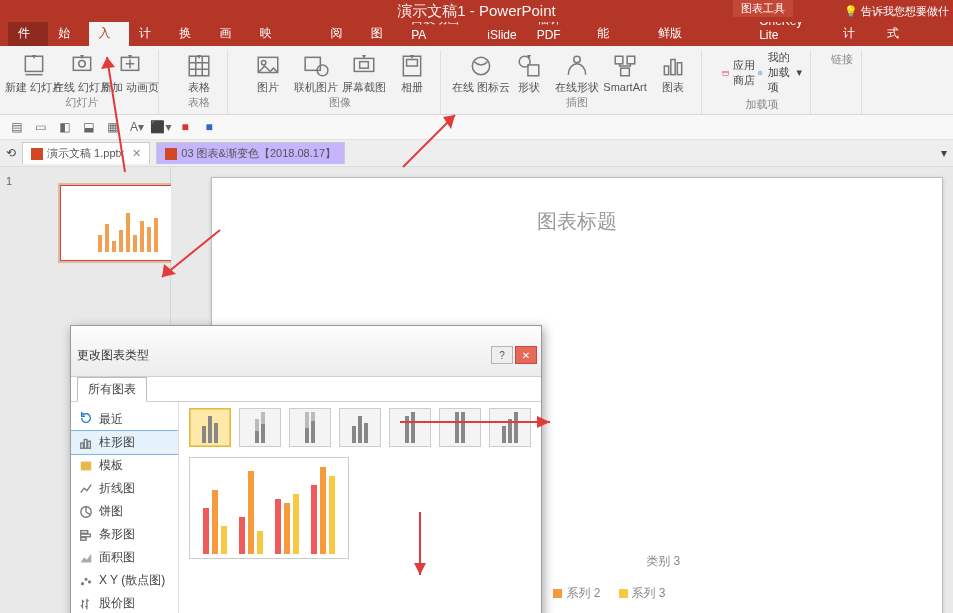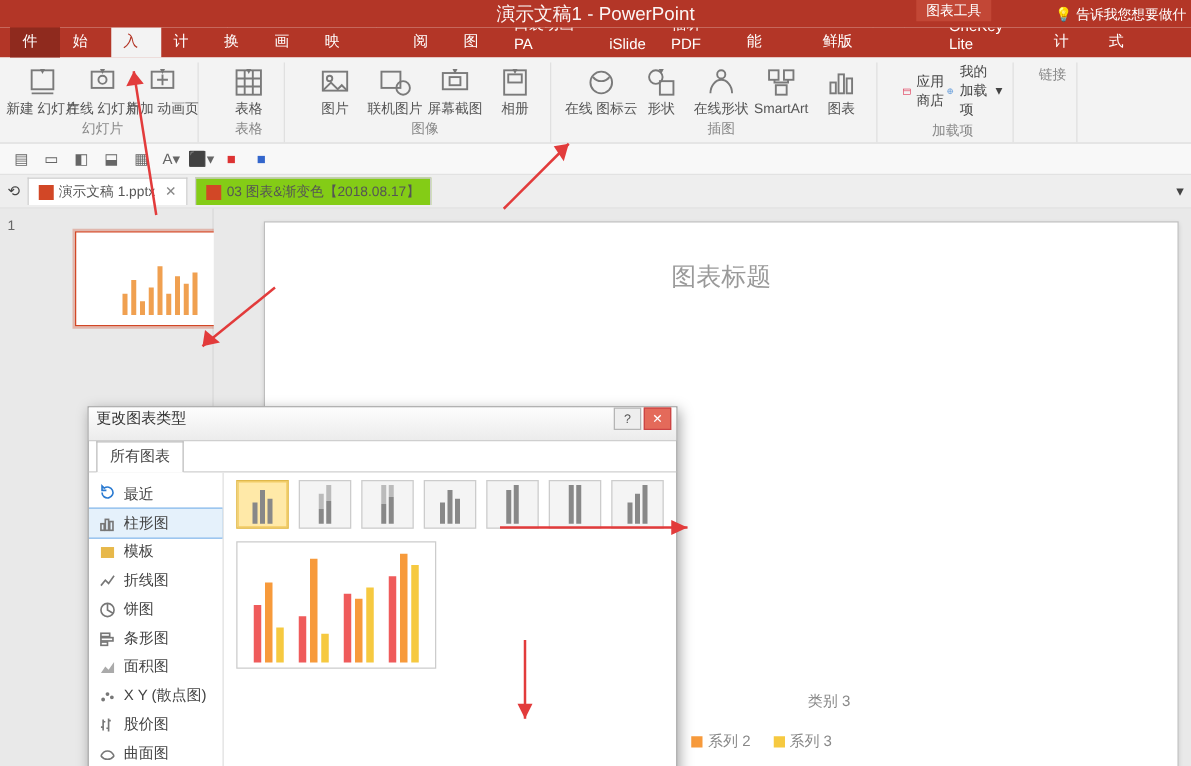--- a/index.html
+++ b/index.html
@@ -23,21 +23,21 @@
 .rbtn .lbl{font-size:11px;color:#555;text-align:center;line-height:12px;margin-top:1px;white-space:nowrap}
 .rbtn .arrow{font-size:8px;color:#777}
 .group .gname{font-size:11px;color:#888;margin-top:2px}
 .stackbtn{display:flex;flex-direction:row;gap:2px;width:80px}
 .stackbtn .row{display:flex;align-items:center;gap:4px;font-size:11px;color:#444}
 .stackbtn .row svg{width:14px;height:14px}
 .qat{height:24px;background:#f8f8f8;border-bottom:1px solid #e2e2e2;display:flex;align-items:center;padding:0 8px;gap:6px}
 .qat .qbtn{width:18px;height:18px;display:flex;align-items:center;justify-content:center;color:#666}
 .docbar{height:26px;background:#eee;border-bottom:1px solid #dcdcdc;display:flex;align-items:center;padding:0 6px;gap:6px}
 .doc-tab{display:flex;align-items:center;gap:4px;padding:3px 8px;background:#fff;border:1px solid #ccc;border-bottom:none;font-size:11px;color:#555}
-.doc-tab.inactive{background:#84cc16}
+.doc-tab.inactive{background:#c4b5fd}
 .doc-tab .pp{width:12px;height:12px;background:#d24726}
 .doc-tab .x{color:#888;margin-left:4px}
 .workspace{display:flex;height:472px;background:#e9e9e9;position:relative}
 .thumbcol{width:170px;background:#e9e9e9;border-right:1px solid #d5d5d5;padding-top:8px}
 .thumb{margin:0 14px 10px 20px;position:relative}
 .thumb .num{position:absolute;left:-14px;top:0;font-size:11px;color:#666}
 .thumb .slide{background:#fff;border:1px solid #d24726;box-shadow:0 0 0 2px rgba(210,71,38,.3);height:74px;position:relative}
 .thumb .mini-chart{position:absolute;inset:10px 8px 8px 8px;display:flex;align-items:flex-end;gap:3px;justify-content:center}
 .thumb .mini-chart span{display:inline-block;width:4px;background:#f0a050}
 .canvas{flex:1;position:relative;background:#e9e9e9;overflow:hidden}
@@ -50,21 +50,21 @@
 .c1{background:#ef5b5b}
 .c2{background:#f79a3b}
 .c3{background:#f6c940}
 .axislbl{position:absolute;bottom:38px;left:0;right:0;display:flex;justify-content:space-around;color:#888;font-size:12px}
 .legend{position:absolute;bottom:6px;left:0;right:0;display:flex;justify-content:center;gap:18px;color:#888;font-size:12px}
 .legend span i{display:inline-block;width:9px;height:9px;margin-right:4px;vertical-align:middle}
 
 
 .overlay{position:absolute;inset:0;display:flex;align-items:flex-start;justify-content:flex-start;pointer-events:none}
 .dialog{position:absolute;left:70px;top:158px;width:470px;height:430px;background:#fff;border:1px solid #9a9a9a;box-shadow:2px 3px 10px rgba(0,0,0,.35);display:flex;flex-direction:column;pointer-events:auto}
-.dlg-title{height:26px;background:linear-gradient(#fdfdfd,#ececec);border-bottom:1px solid #cfcfcf;display:flex;align-items:flex-start;padding:0 6px;font-size:12px;color:#333;position:relative}
+.dlg-title{height:26px;background:linear-gradient(#fdfdfd,#ececec);border-bottom:1px solid #cfcfcf;display:flex;align-items:flex-end;padding:12px 6px;font-size:12px;color:#333;position:relative}
 .dlg-title .wbtns{position:absolute;right:4px;display:flex;gap:2px}
 .dlg-title .wbtn{width:20px;height:16px;border:1px solid #b5b5b5;background:#eee;font-size:10px;display:flex;align-items:center;justify-content:center;color:#555}
 .dlg-title .wbtn.close{background:#e46a5a;color:#fff;border-color:#c44}
 .dlg-tabs{height:24px;border-bottom:1px solid #cfcfcf;display:flex;align-items:flex-end;padding-left:6px}
 .dlg-tabs .dtab{padding:3px 10px;border:1px solid #bbb;border-bottom:1px solid #fff;background:#fff;font-size:12px;color:#444;position:relative;top:1px}
 .dlg-body{flex:1;display:flex;overflow:hidden}
 .catlist{width:112px;border-right:1px solid #e0e0e0;padding:6px 0;overflow:auto}
 .catlist .item{display:flex;align-items:center;gap:6px;padding:3px 8px;font-size:12px;color:#444;cursor:pointer}
 .catlist .item.sel{background:#e5f1fb;outline:1px solid #7eb4ea}
 .catlist .item svg{width:14px;height:14px;stroke:#777;fill:none;stroke-width:1.5}

